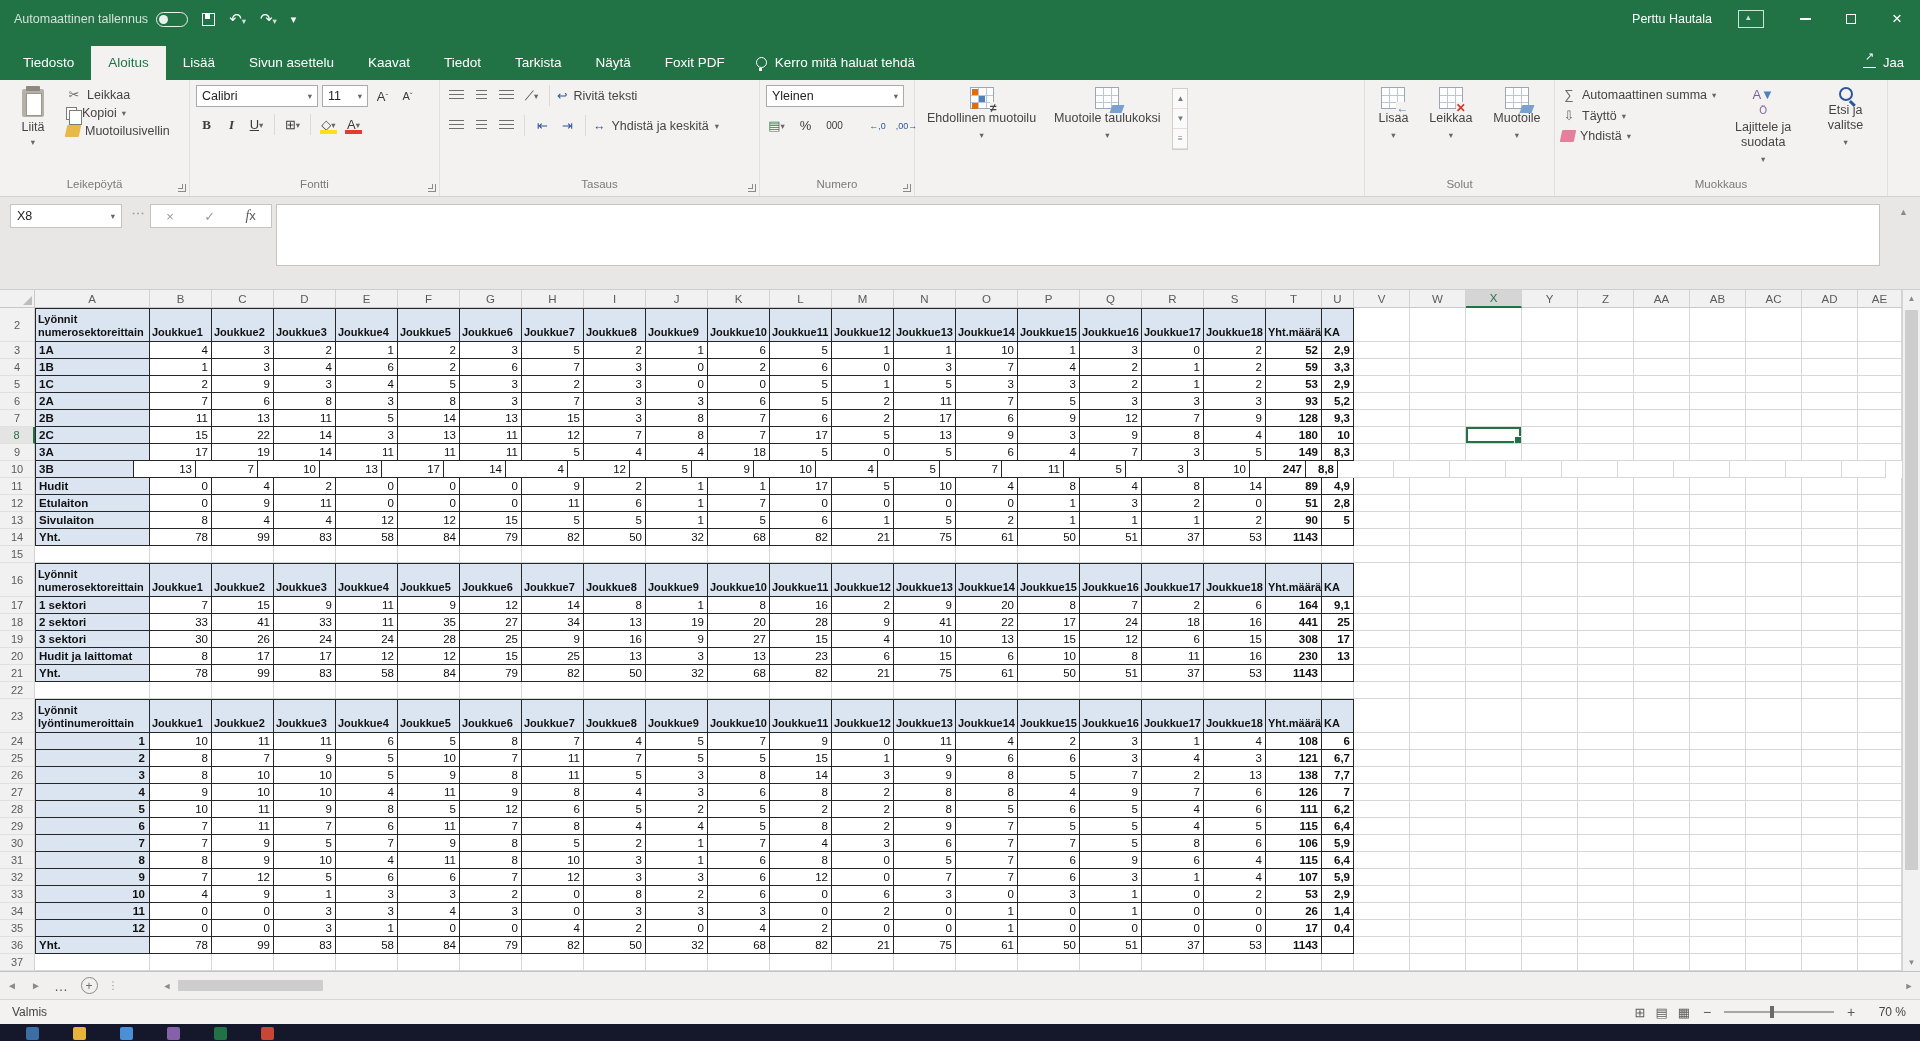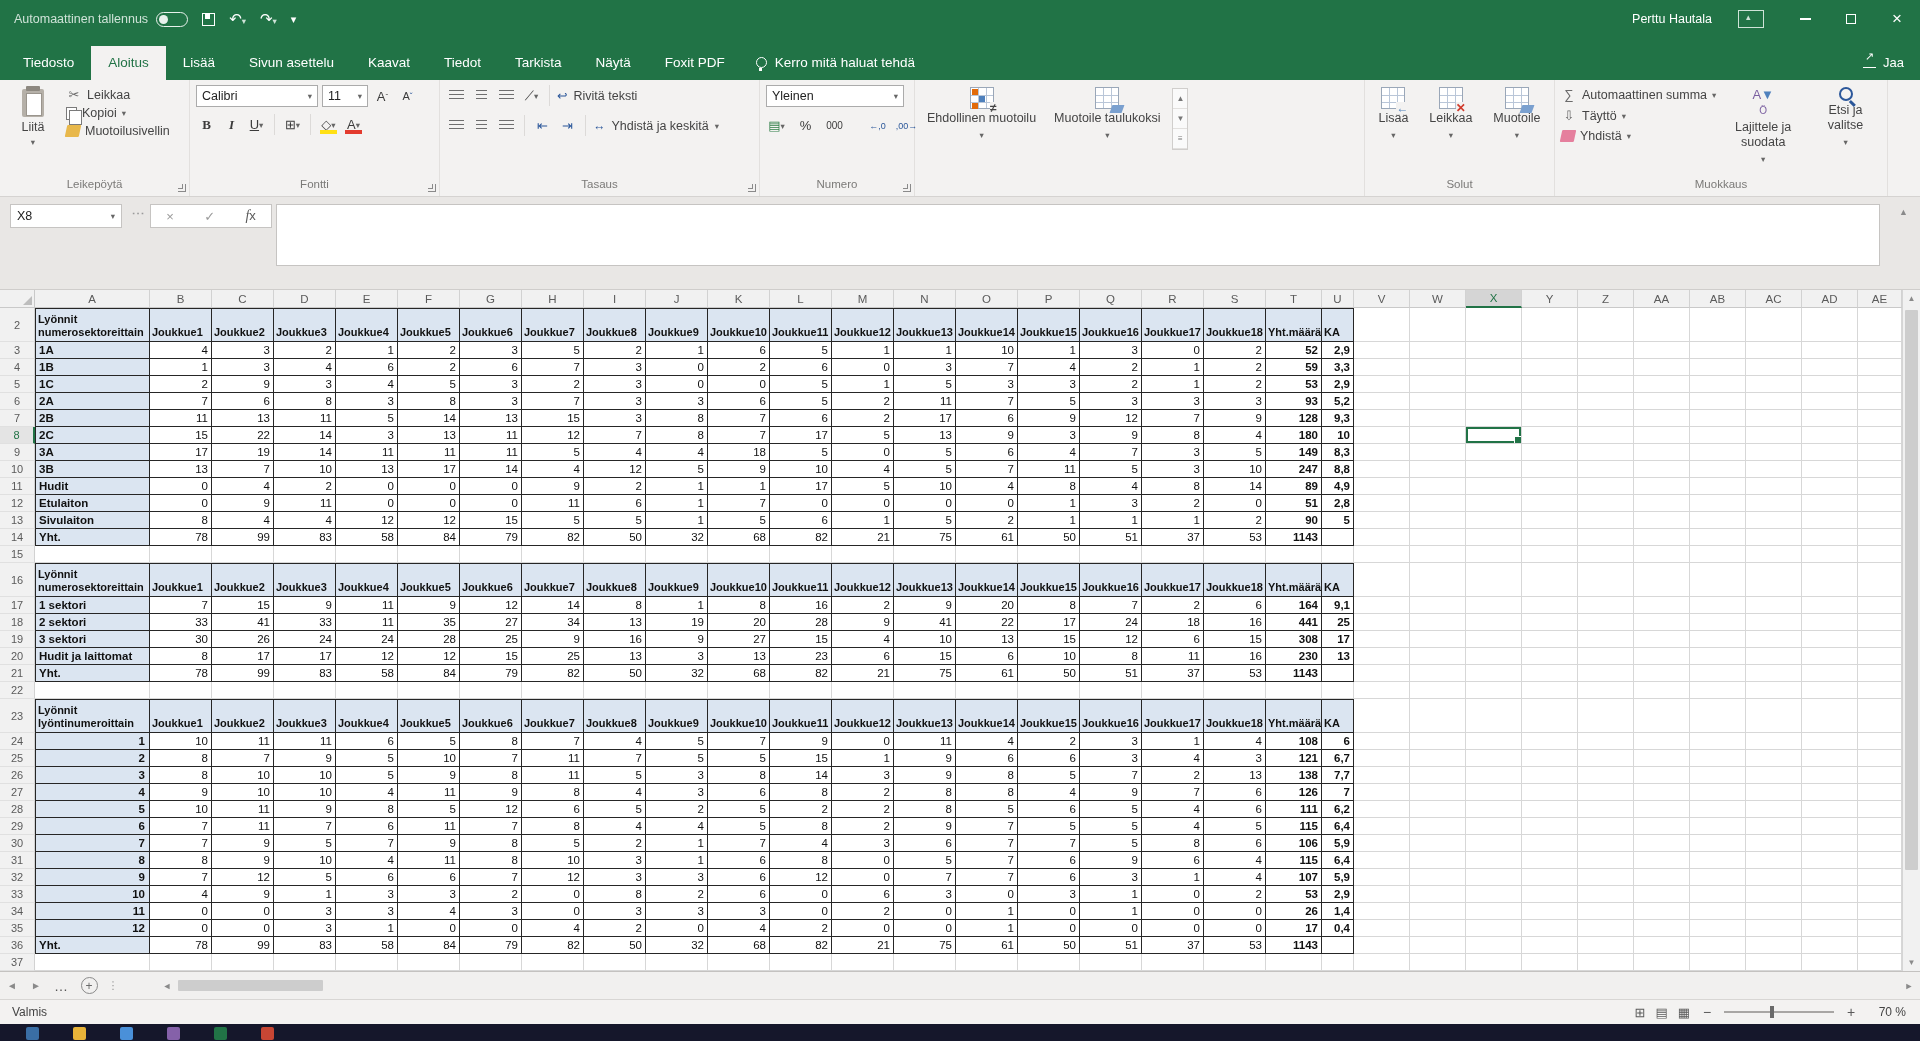--- a/index.html
+++ b/index.html
@@ -808,21 +808,21 @@
         <div class="cell plain" style="width:56px"></div>
         <div class="cell plain" style="width:56px"></div>
         <div class="cell plain" style="width:56px"></div>
         <div class="cell plain" style="width:56px"></div>
         <div class="cell plain" style="width:56px"></div>
         <div class="cell plain" style="width:56px"></div>
         <div class="cell plain" style="width:44px"></div>
       </div>
       <div class="grow" style="height:17px">
         <div class="rh">10</div>
-        <div class="cell tbc lav lblcell bleft" style="width:115px">3B</div>
+        <div class="cell tbc lav lblcell bleft" style="width:99px">3B</div>
         <div class="cell tbc valcell" style="width:62px">13</div>
         <div class="cell tbc valcell" style="width:62px">7</div>
         <div class="cell tbc valcell" style="width:62px">10</div>
         <div class="cell tbc valcell" style="width:62px">13</div>
         <div class="cell tbc valcell" style="width:62px">17</div>
         <div class="cell tbc valcell" style="width:62px">14</div>
         <div class="cell tbc valcell" style="width:62px">4</div>
         <div class="cell tbc valcell" style="width:62px">12</div>
         <div class="cell tbc valcell" style="width:62px">5</div>
         <div class="cell tbc valcell" style="width:62px">9</div>

